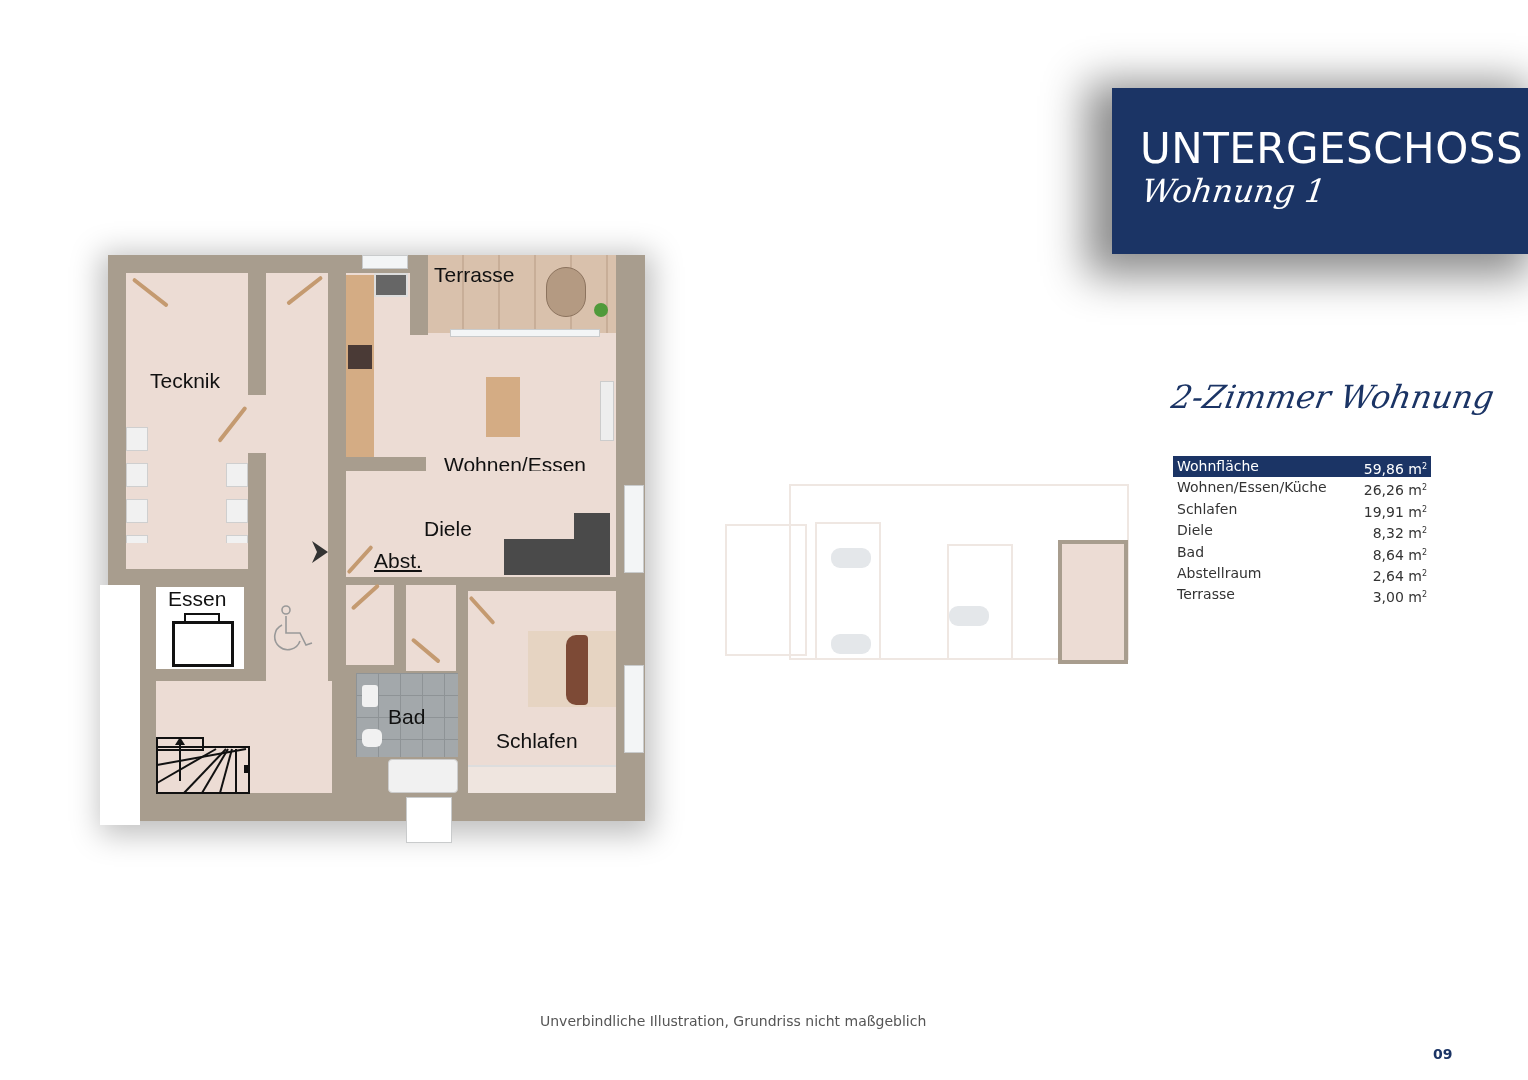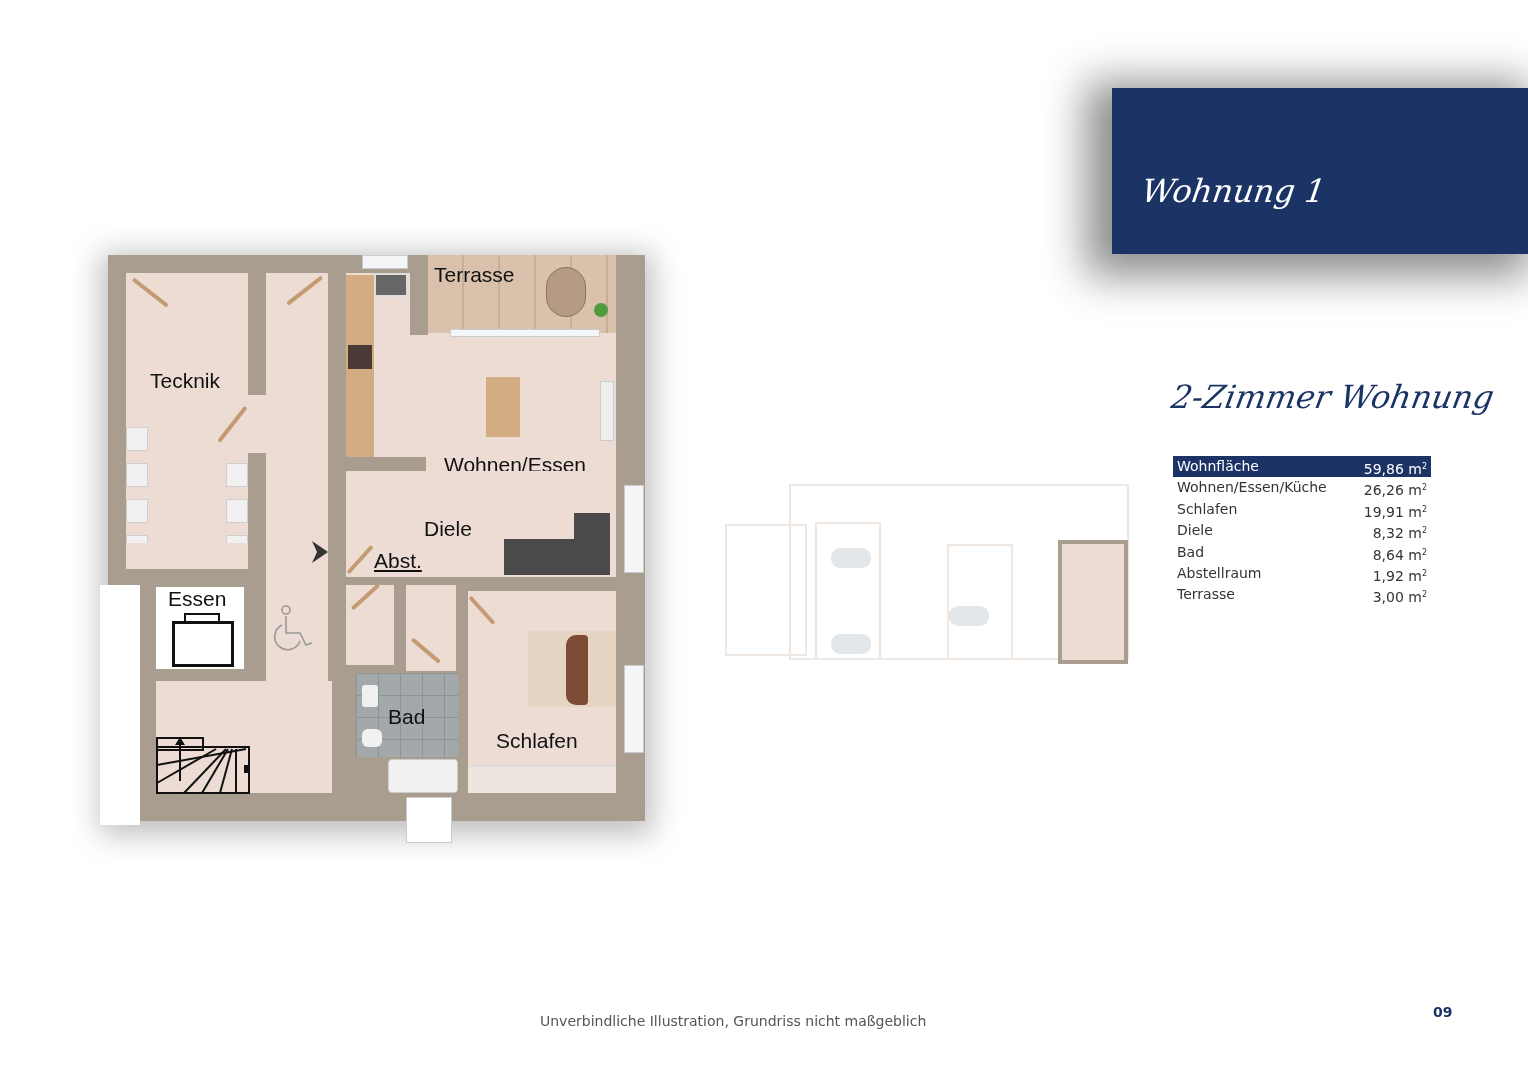--- a/index.html
+++ b/index.html
@@ -38,21 +38,21 @@
   }
   .area-row.total { background: #1b3465; color: #fff; }
   .area-row sup { font-size: 8px; vertical-align: 5px; }
 
   
   .footer-note {
     position: absolute; left: 540px; top: 1013px; font-family: "DejaVu Sans", sans-serif;
     font-size: 14px; color: #555; text-align: right;
   }
   .page-num {
-    position: absolute; left: 1433px; top: 1004px; font-family: "DejaVu Sans", sans-serif;
+    position: absolute; left: 1433px; top: 1046px; font-family: "DejaVu Sans", sans-serif;
     font-size: 14px; font-weight: bold; color: #1b3465;
   }
 
   
   .plan {
     position: absolute; left: 100px; top: 245px; width: 560px; height: 605px;
   }
   .plan-shadow {
     position: absolute; left: 8px; top: 10px; width: 537px; height: 566px;
     box-shadow: 0 6px 28px 8px rgba(0,0,0,0.25);
@@ -78,20 +78,21 @@
     position: absolute; left: 725px; top: 484px; width: 405px; height: 185px;
   }
   .site-line { position: absolute; border: 2px solid #efe7e2; }
   .site-car { position: absolute; width: 40px; height: 20px; border-radius: 9px; background: #e4e7ea; }
   .site-unit { position: absolute; left: 333px; top: 56px; width: 70px; height: 124px; background: #ecdcd4; border: 4px solid #a89d8e; }
 </style>
 </head>
 <body>
 
 <div class="title-box">
+  <div class="title-main">UNTERGESCHOSS</div>
   <div class="title-sub">Wohnung 1</div>
 </div>
 
 <div class="apt-type">2-Zimmer Wohnung</div>
 
 <div class="area-table">
   <div class="area-row total">
     <span>Wohnfläche</span>
     <span><span>59,86 m</span><sup>2</sup></span>
   </div>
@@ -106,21 +107,21 @@
   <div class="area-row">
     <span>Diele</span>
     <span><span>8,32 m</span><sup>2</sup></span>
   </div>
   <div class="area-row">
     <span>Bad</span>
     <span><span>8,64 m</span><sup>2</sup></span>
   </div>
   <div class="area-row">
     <span>Abstellraum</span>
-    <span><span>1,92 m</span><sup>2</sup></span>
+    <span><span>2,64 m</span><sup>2</sup></span>
   </div>
   <div class="area-row">
     <span>Terrasse</span>
     <span><span>3,00 m</span><sup>2</sup></span>
   </div>
 </div>
 
 <div class="plan">
   <div class="plan-shadow"></div>
 

